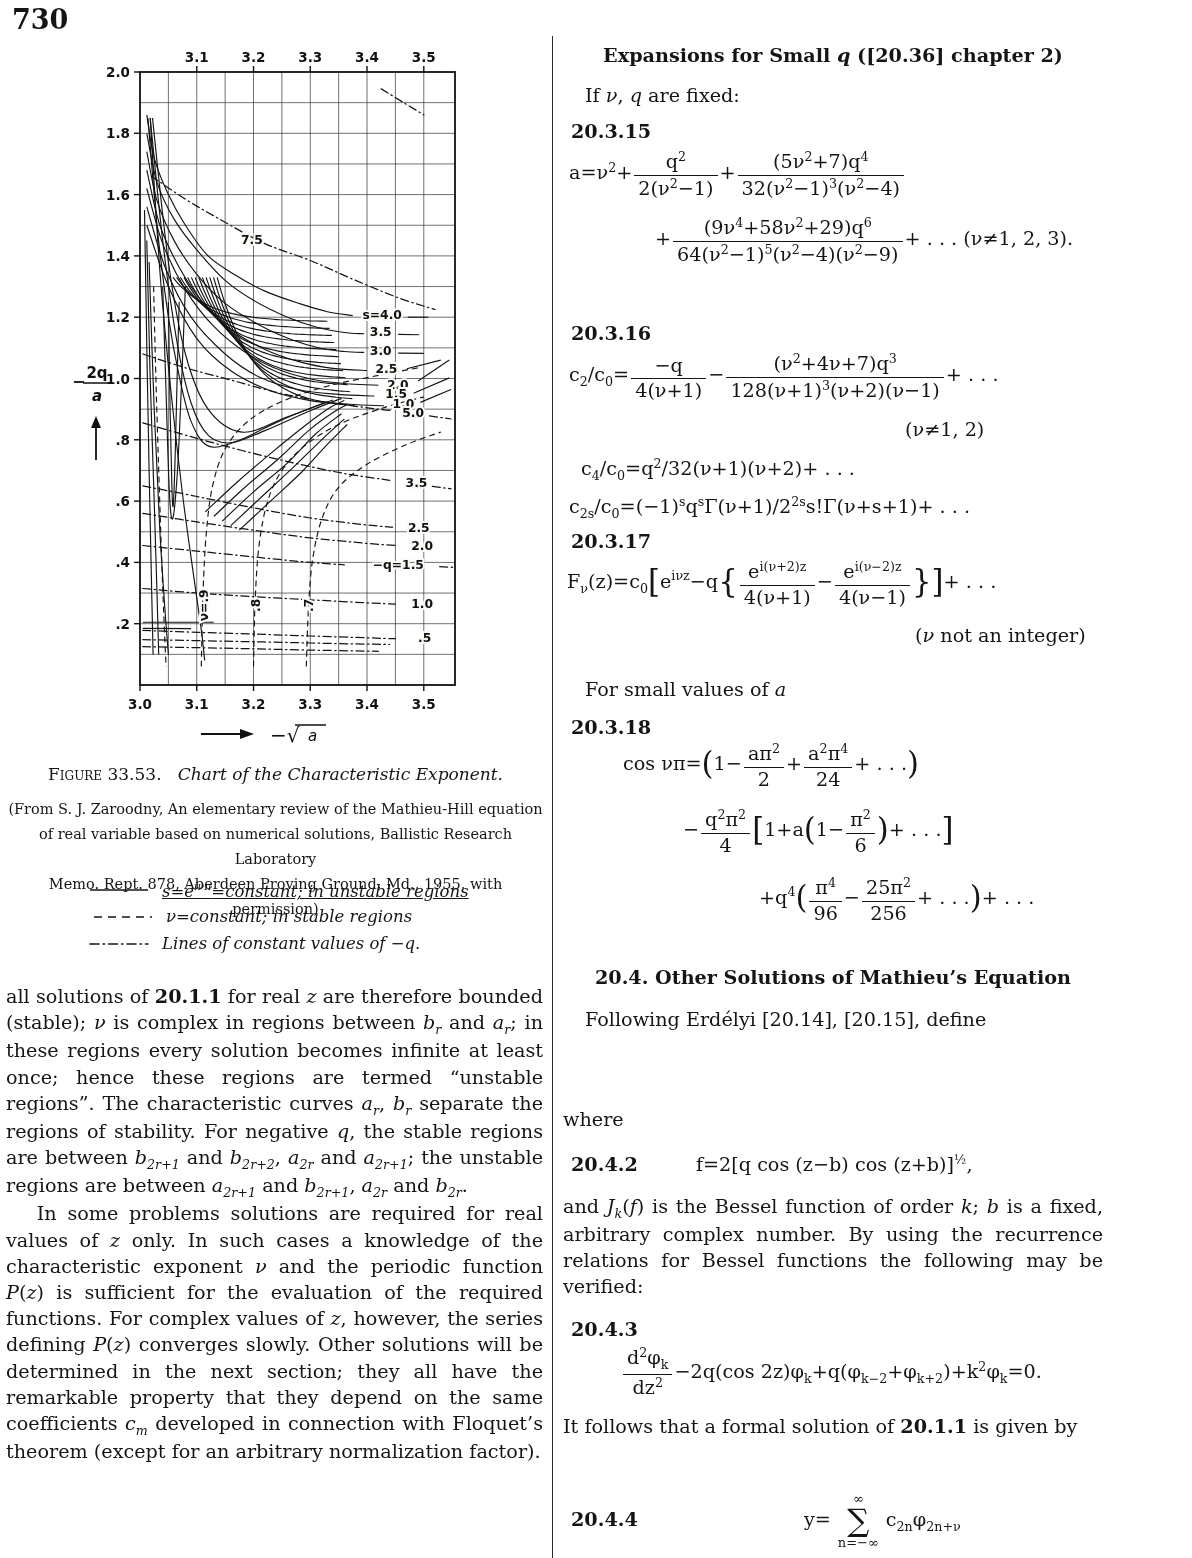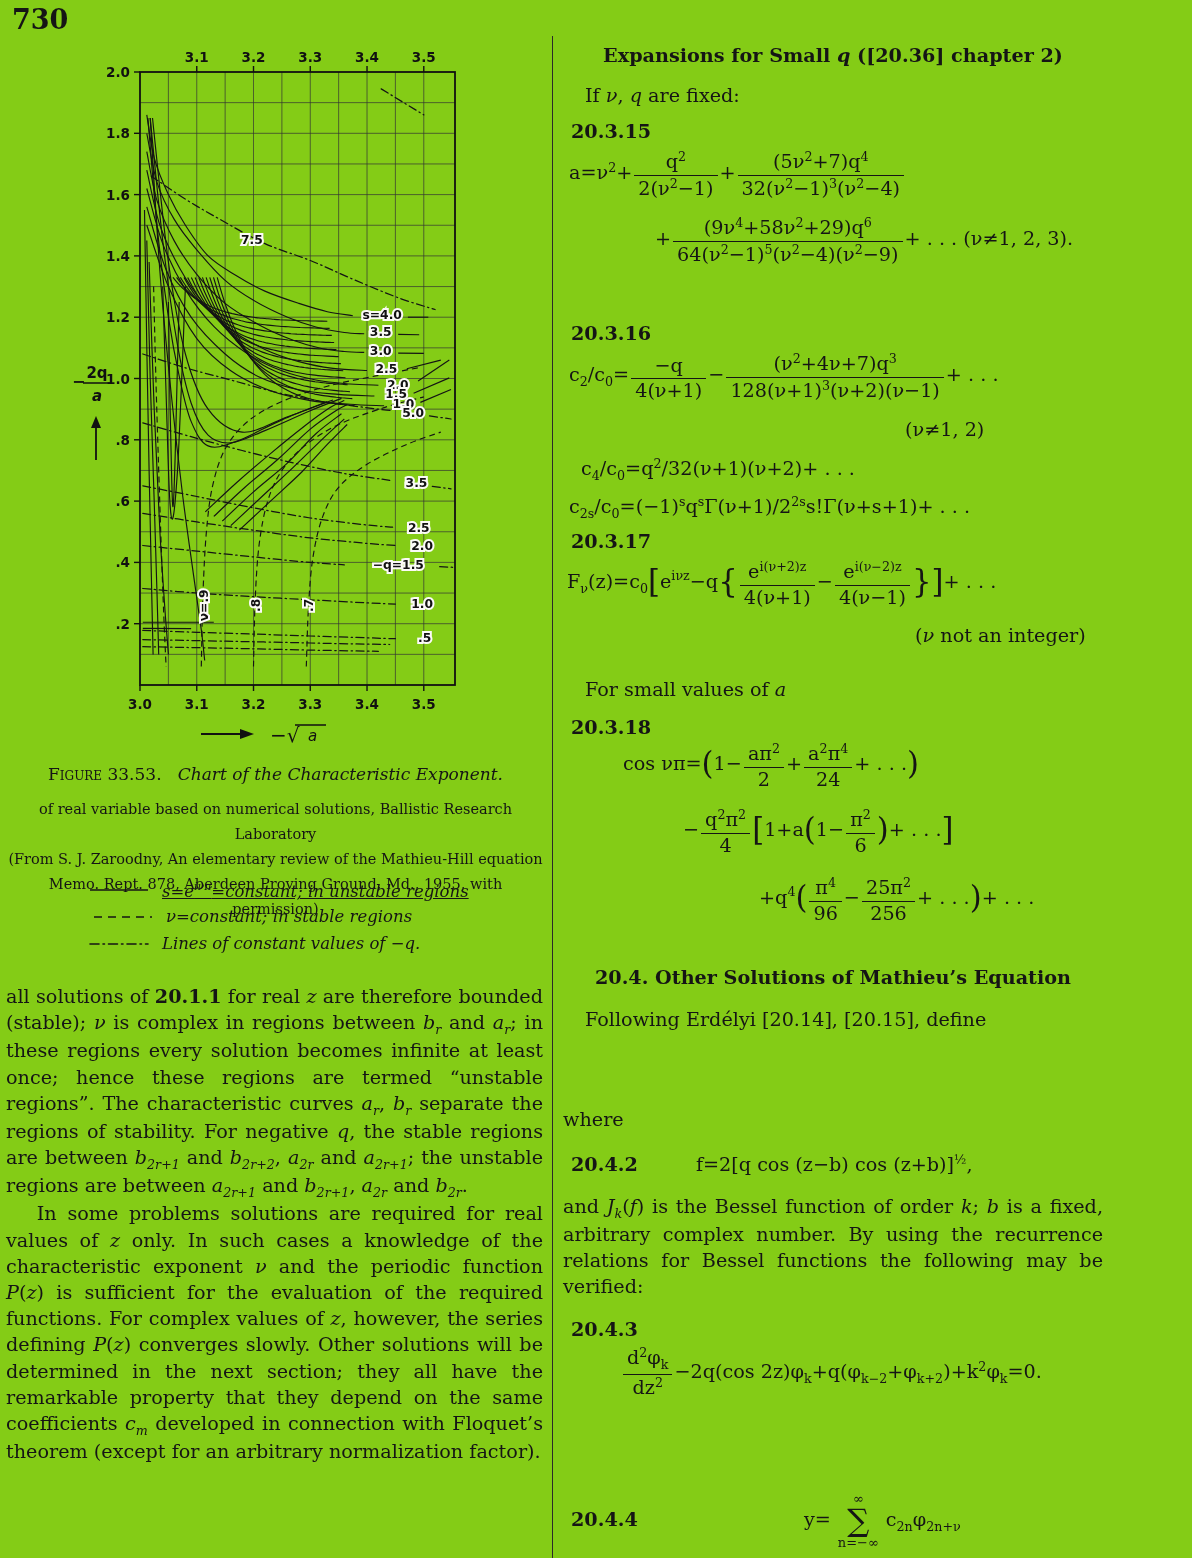--- a/index.html
+++ b/index.html
@@ -1,16 +1,16 @@
 <!DOCTYPE html>
 <html><head>
 <meta charset="utf-8">
 <style>
   html,body{margin:0;padding:0;background:#e8e6e0;}
-  #page{position:relative;width:1192px;height:1558px;background:#84cc16;color:#151515;
+  #page{position:relative;width:1192px;height:1558px;background:#ffffff;color:#151515;
         font-family:"DejaVu Serif",serif;overflow:hidden;}
   .abs{position:absolute;}
   .pageno{font-size:27px;font-weight:bold;}
   .runhead{font-size:17px;font-weight:600;letter-spacing:1.5px;text-align:center;}
   .divider{width:1px;background:#2a2a2a;}
   .caption{font-size:17px;text-align:center;width:527px;}
   .sc{font-variant:small-caps;}
   .credit{font-size:14.5px;text-align:center;width:537px;line-height:25px;}
   .legendrow{display:flex;align-items:center;font-size:16.5px;font-style:italic;}
   .legendrow svg{margin-right:12px;flex:none;}
@@ -208,22 +208,22 @@
       <text x="234" y="702" font-size="20" fill="#111">−√</text>
       <line x1="259" y1="685" x2="290" y2="685" stroke="#111" stroke-width="1.5"></line>
       <text x="272" y="701" font-size="15" fill="#111" font-style="italic">a</text>
     </svg>
 
   <div class="abs caption" style="left:12px;top:764px;">
     <span class="sc">Figure 33.53.</span>&nbsp;&nbsp;
     <i>Chart of the Characteristic Exponent.</i>
   </div>
   <div class="abs credit" style="left:7px;top:797px;">
+    <div>(From S. J. Zaroodny, An elementary review of the Mathieu-Hill equation</div>
     <div>of real variable based on numerical solutions, Ballistic Research Laboratory</div>
-    <div>(From S. J. Zaroodny, An elementary review of the Mathieu-Hill equation</div>
     <div>Memo. Rept. 878, Aberdeen Proving Ground, Md., 1955, with permission)</div>
   </div>
 
   <div class="abs legendrow" style="left:88px;top:880px;text-decoration:underline;">
     <svg width="62" height="10">
         <line x1="2" y1="5" x2="60" y2="5" stroke="#151515" stroke-width="1.6"></line>
       </svg>
     <span>s=e<sup>iνπ</sup>=constant; in unstable regions</span>
   </div>
   <div class="abs legendrow" style="left:92px;top:907px;">
@@ -266,20 +266,21 @@
     <div class="line cheading" style="top:966px;left:0;">20.4.  Other Solutions of Mathieu’s Equation</div>
     <div class="line" style="top:1008px;left:22px;">Following Erdélyi [20.14], [20.15], define</div>
     <div class="line" style="top:1108px;left:0;">where</div>
     <div class="line" style="top:1152px;left:8px;">
       <span class="eqnum">20.4.2</span>
       <span class="eq" style="margin-left:52px;">f=2[q cos (z−b) cos (z+b)]<sup>½</sup>,</span>
     </div>
     <div class="para" style="top:1194px;left:0;width:540px;">and <i>J<sub>k</sub></i>(<i>f</i>) is the Bessel function of order <i>k</i>; <i>b</i> is a fixed, arbitrary complex number.  By using the recurrence relations for Bessel functions the following may be verified:</div>
     <div class="line eqnum" style="top:1318px;left:8px;">20.4.3</div>
     <div class="line eq" style="top:1346px;left:58px;"><span class="fr"><span class="nu">d<sup>2</sup>φ<sub>k</sub></span><span class="de">dz<sup>2</sup></span></span>−2q(cos 2z)φ<sub>k</sub>+q(φ<sub>k−2</sub>+φ<sub>k+2</sub>)+k<sup>2</sup>φ<sub>k</sub>=0.</div>
+    <div class="para" style="top:1414px;left:0;width:540px;">It follows that a formal solution of <b>20.1.1</b> is given by</div>
     <div class="line" style="top:1492px;left:8px;">
       <span class="eqnum">20.4.4</span>
       <span class="eq" style="margin-left:160px;">
         <span>y=</span><span class="sum">
             <span class="t">∞</span>
             <span class="s">∑</span>
             <span class="b">n=−∞</span>
           </span><span>c<sub>2n</sub>φ<sub>2n+ν</sub></span>
       </span>
     </div>

